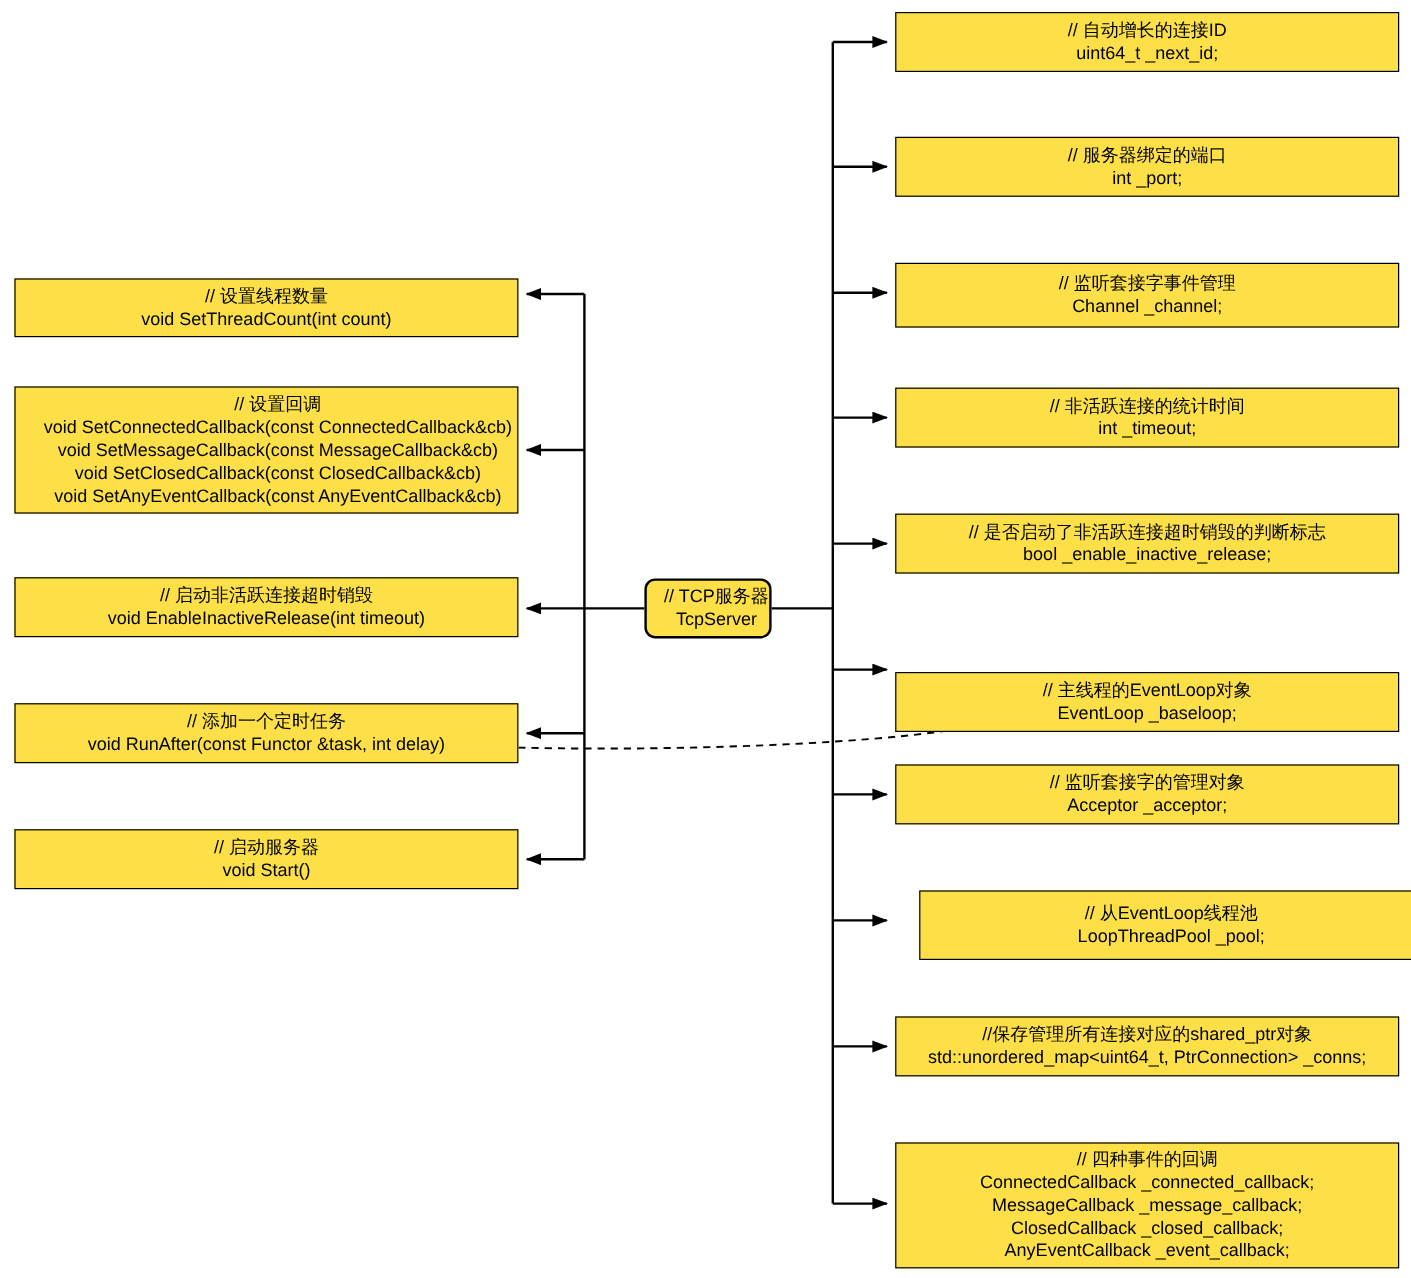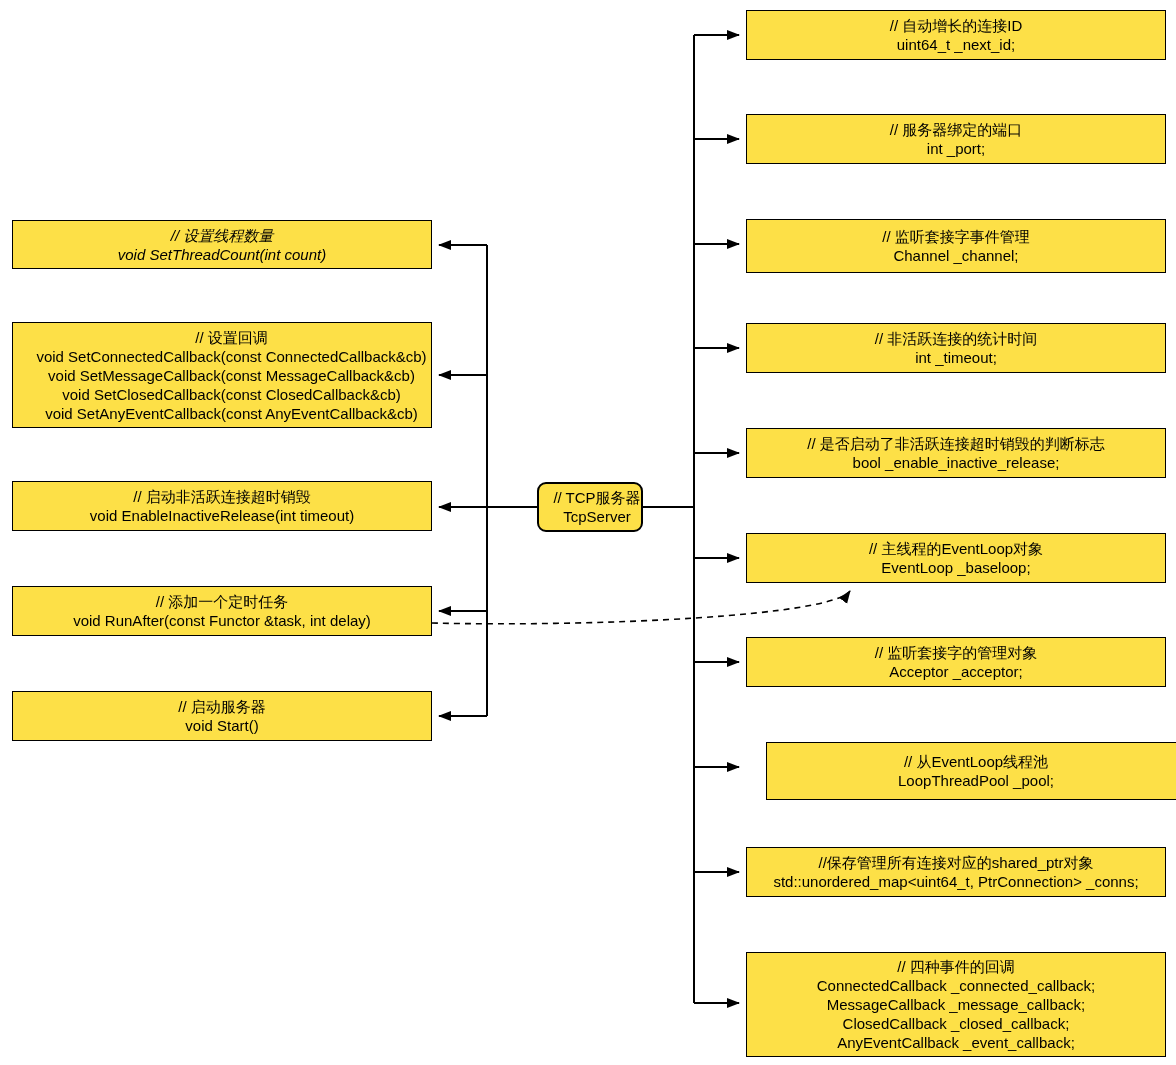--- a/index.html
+++ b/index.html
@@ -30,31 +30,31 @@
   .node.left  { left: 12px;  width: 420px; }
   .node.right { left: 746px; width: 420px; }
   .node.center {
     left: 537px; top: 482px; width: 106px; height: 50px;
     border: 2px solid #000000;
     border-radius: 9px;
     z-index: 2;
     padding-left: 14px;
   }
   
-  #m0 { top: 220px; height: 49px; font-style: italic; }
+  #m0 { top: 232px; height: 49px; }
   #m1 { top: 322px; height: 106px; padding-left: 19px; }
   #m2 { top: 481px; height: 50px; }
   #m3 { top: 586px; height: 50px; }
   #m4 { top: 691px; height: 50px; }
   #r0 { top: 10px;  height: 50px; }
   #r1 { top: 114px; height: 50px; }
   #r2 { top: 219px; height: 54px; }
   #r3 { top: 323px; height: 50px; }
   #r4 { top: 428px; height: 50px; }
-  #r5 { top: 533px; height: 50px; }
+  #r5 { top: 560px; height: 50px; }
   #r6 { top: 637px; height: 50px; }
   #r7 { top: 742px; height: 58px; margin-left: 20px; }
   #r8 { top: 847px; height: 50px; }
   #r9 { top: 952px; height: 105px; }
 </style>
 </head>
 <body>
 
 <div class="canvas">
 

